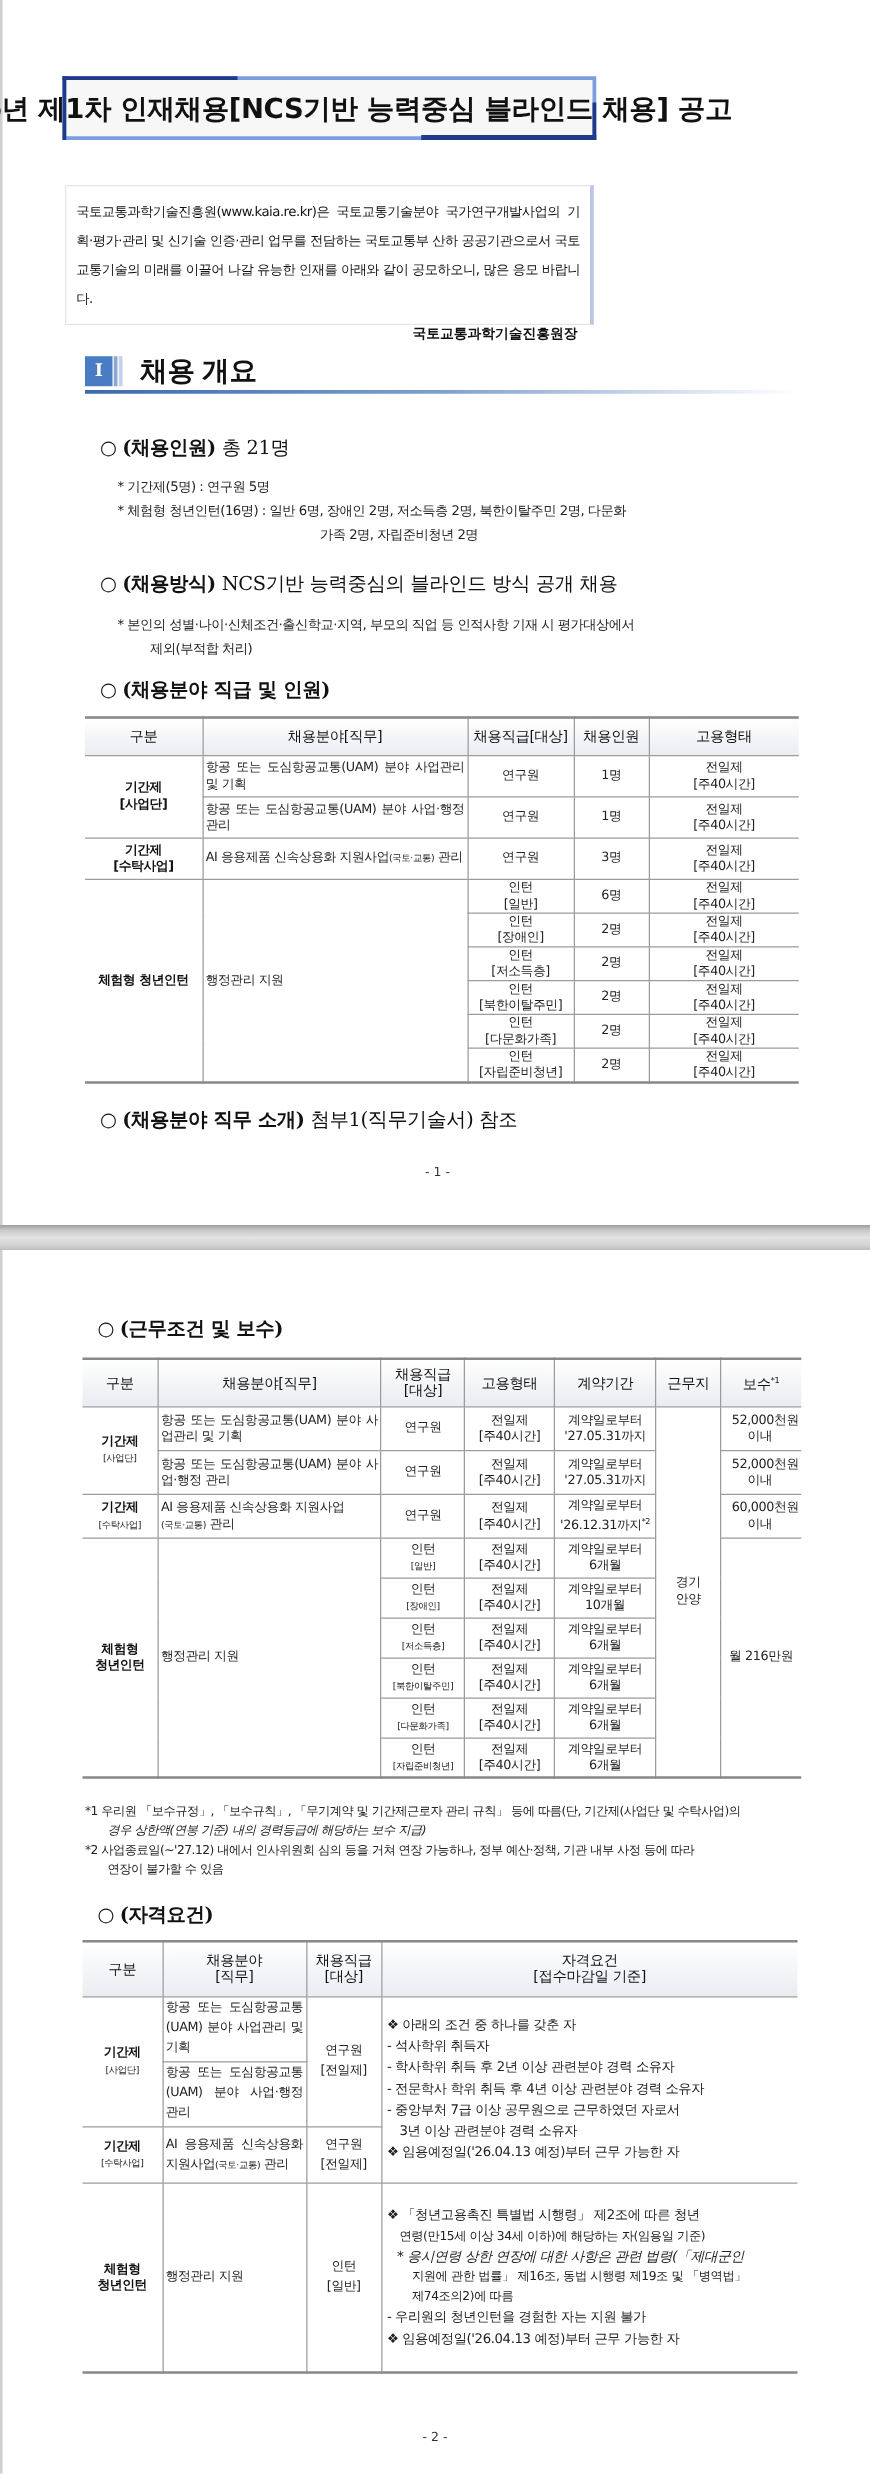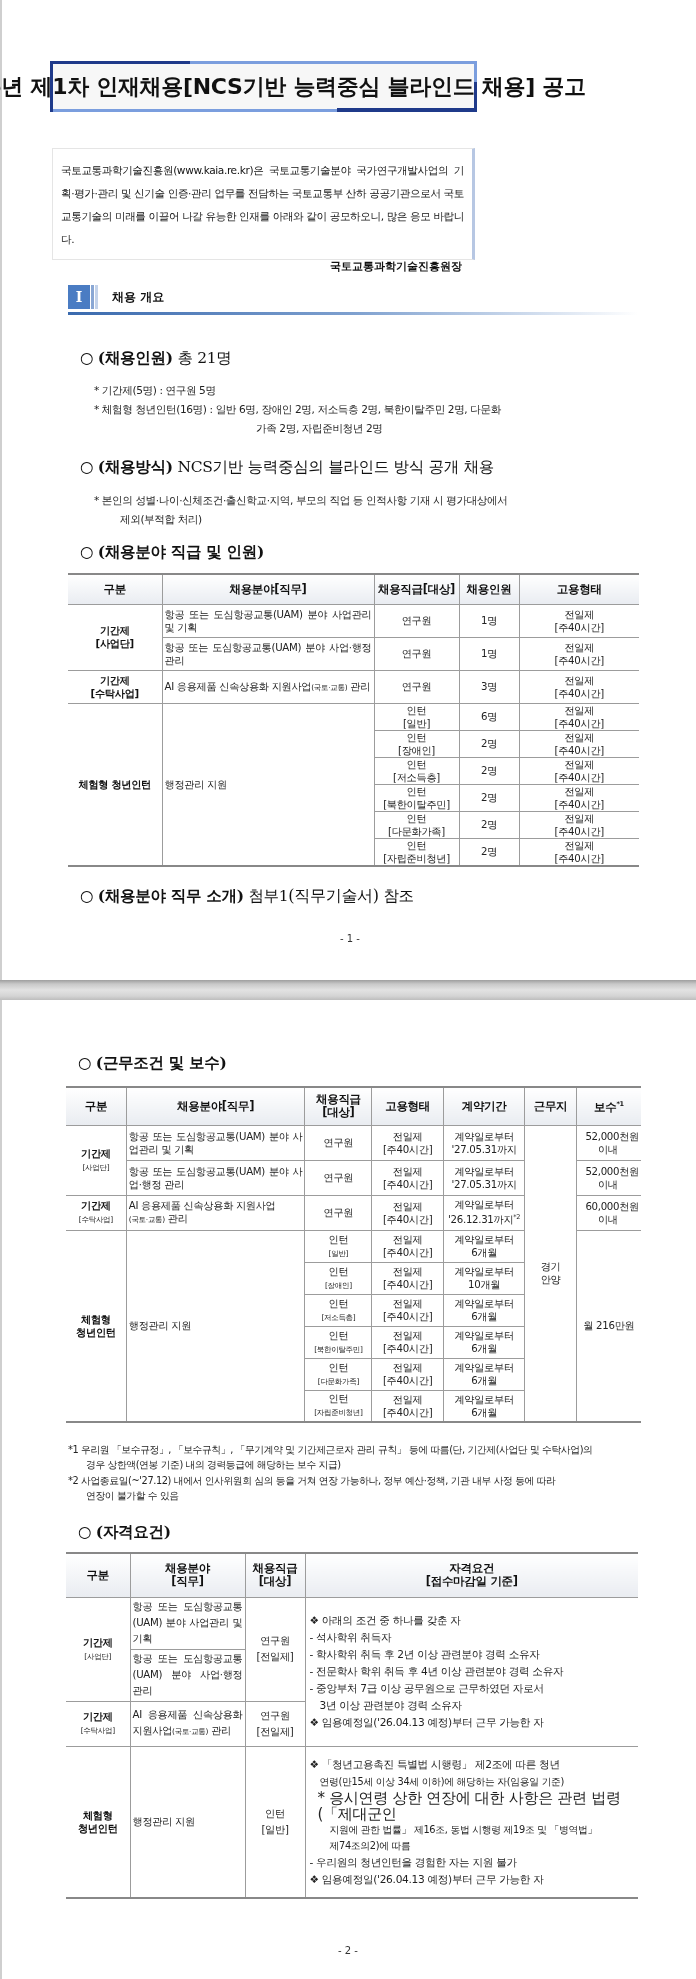--- a/index.html
+++ b/index.html
@@ -26,49 +26,49 @@
     border: 1px solid #e5e5e5; border-right: 3px solid #b7c7e3; padding: 10px 8px 0 8px; }
   .intro-text { font-size: 10.6px; line-height: 23px; text-align: justify; font-weight: 500; letter-spacing: -0.4px; }
   .intro-sign { font-size: 11px; font-weight: bold; text-align: right; margin-top: 8px; padding-right: 2px; }
 
   
   .sec-head { position: absolute; left: 66px; top: 285px; width: 570px; height: 30px; }
   .sec-num { position: absolute; left: 0; top: 0; width: 22px; height: 24px; background: #4a7cc3; color: #fff;
     font-family: "DejaVu Serif", serif; font-weight: bold; font-size: 14px; text-align: center; line-height: 24px; }
   .sec-num-bar1 { position: absolute; left: 23px; top: 0; width: 3px; height: 24px; background: #8aa7d4; }
   .sec-num-bar2 { position: absolute; left: 27px; top: 0; width: 3px; height: 24px; background: #c3d2ea; }
-  .sec-title { position: absolute; left: 44px; top: 0; font-size: 12px; font-weight: bold; line-height: 24px; }
+  .sec-title { position: absolute; left: 44px; top: 0; font-size: 22px; font-weight: bold; line-height: 24px; font-family: Liberation Serif, serif; }
   .sec-line { position: absolute; left: 0; top: 27px; width: 570px; height: 3px;
     background: linear-gradient(to right, #3a6aae, #7ea0cf 50%, #ffffff); }
 
   .bullet-head { position: absolute; left: 78px; font-family: "DejaVu Serif", serif; font-size: 15.5px; white-space: nowrap; letter-spacing: -0.3px; }
   .bullet-head .b { font-weight: bold; }
   .bullet-head .small { font-size: 16px; }
 
   .note { position: absolute; font-size: 10.6px; letter-spacing: -0.4px; line-height: 18px; color: #222; }
 
   table { border-collapse: collapse; position: absolute; table-layout: fixed; }
   td, th { border: 1px solid #9c9c9c; font-size: 10.2px; text-align: center; vertical-align: middle; letter-spacing: -0.3px; line-height: 13px; color: #222; }
-  th { background: linear-gradient(#ffffff, #e9ecf1); font-weight: bold; font-size: 11.5px; color: #111; }
+  th { background: linear-gradient(#ffffff, #e9ecf1); font-weight: normal; font-size: 11.5px; color: #111; }
   td.l { text-align: left; padding-left: 2px; }
   td.j { text-align: justify; padding: 0 2px; }
   .bold { font-weight: bold; color: #111; }
   .tiny { font-size: 7.5px; }
   table.t1 { left: 66px; top: 573px; width: 571px; border-top: 2px solid #888; border-bottom: 2px solid #888; }
   table.t2 { left: 66px; top: 1086px; width: 575px; border-top: 2px solid #888; border-bottom: 2px solid #888; }
   table.t3 { left: 66px; top: 1552px; width: 572px; border-top: 2px solid #888; border-bottom: 2px solid #888; }
   td, th { border-left-color: #9c9c9c; }
   .t1 td, .t1 th, .t2 td, .t2 th, .t3 td, .t3 th { border-left: 1px solid #9c9c9c; border-right: 1px solid #9c9c9c; }
   .t1 tr > :first-child, .t2 tr > :first-child, .t3 tr > :first-child { border-left: none; }
   .t1 tr > :last-child, .t2 tr > :last-child, .t3 tr > :last-child { border-right: none; }
 
   .req { text-align: left; padding: 0 4px; font-size: 10.6px; line-height: 17px; }
   .req .item { display: block; }
   .req .ind { padding-left: 10px; display: block; }
-  .req .sub { padding-left: 8px; display: block; font-size: 15px; line-height: 16px; }
+  .req .sub { padding-left: 8px; display: block; font-size: 11px; line-height: 16px; font-style: italic; }
   .req .sub2 { padding-left: 20px; display: block; font-size: 9.8px; line-height: 16px; }
 
   .foot { position: absolute; font-size: 9.8px; letter-spacing: -0.4px; line-height: 15px; color: #222; }
   .pageno { position: absolute; left: 0; width: 696px; text-align: center; font-size: 10px; color: #333; }
   sup { font-size: 6.5px; }
 </style>
 </head>
 <body>
 
 <div class="page page1">
@@ -269,21 +269,21 @@
   </tr>
   <tr style="height:32px;">
     <td><span>인턴</span><br><span class="tiny">[자립준비청년]</span></td>
     <td><span>전일제</span><br><span>[주40시간]</span></td>
     <td><span>계약일로부터</span><br><span>6개월</span></td>
   </tr>
 </tbody>
   </table>
 
 <div class="foot" style="left:68px; top:1442px; width:572px;">*1 우리원 「보수규정」, 「보수규칙」, 「무기계약 및 기간제근로자 관리 규칙」 등에 따름(단, 기간제(사업단 및 수탁사업)의</div>
-<div class="foot" style="left:86px; top:1457px;">경우 상한액(연봉 기준) 내의 경력등급에 해당하는 보수 지급)</div>
+<div class="foot" style="left:86px; top:1457px;font-style:italic;">경우 상한액(연봉 기준) 내의 경력등급에 해당하는 보수 지급)</div>
 <div class="foot" style="left:68px; top:1473px; width:572px;">*2 사업종료일(~'27.12) 내에서 인사위원회 심의 등을 거쳐 연장 가능하나, 정부 예산·정책, 기관 내부 사정 등에 따라</div>
 <div class="foot" style="left:86px; top:1488px;">연장이 불가할 수 있음</div>
 
 <div class="bullet-head" style="top:1522px;">
   <span>○ </span><span class="b">(자격요건)</span>
 </div>
 
 <table class="t3">
   <colgroup>
       <col style="width:64px">

